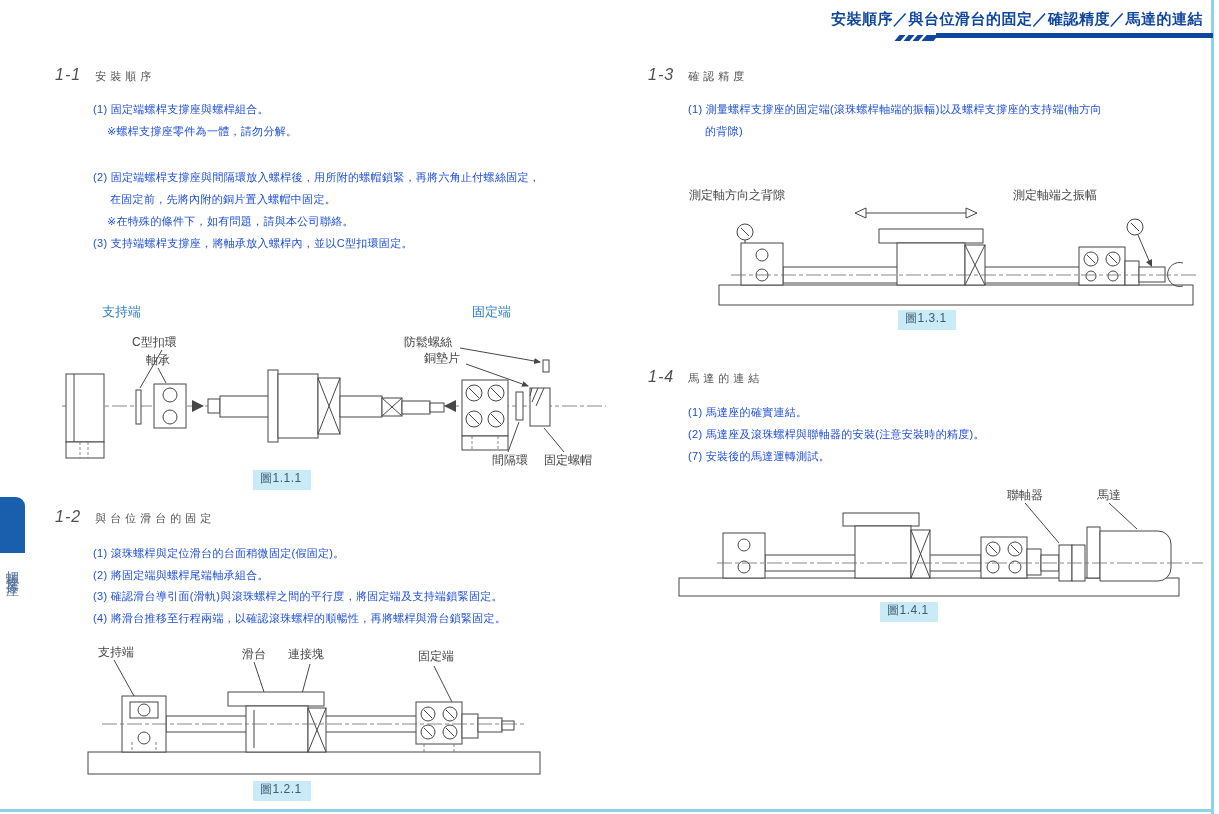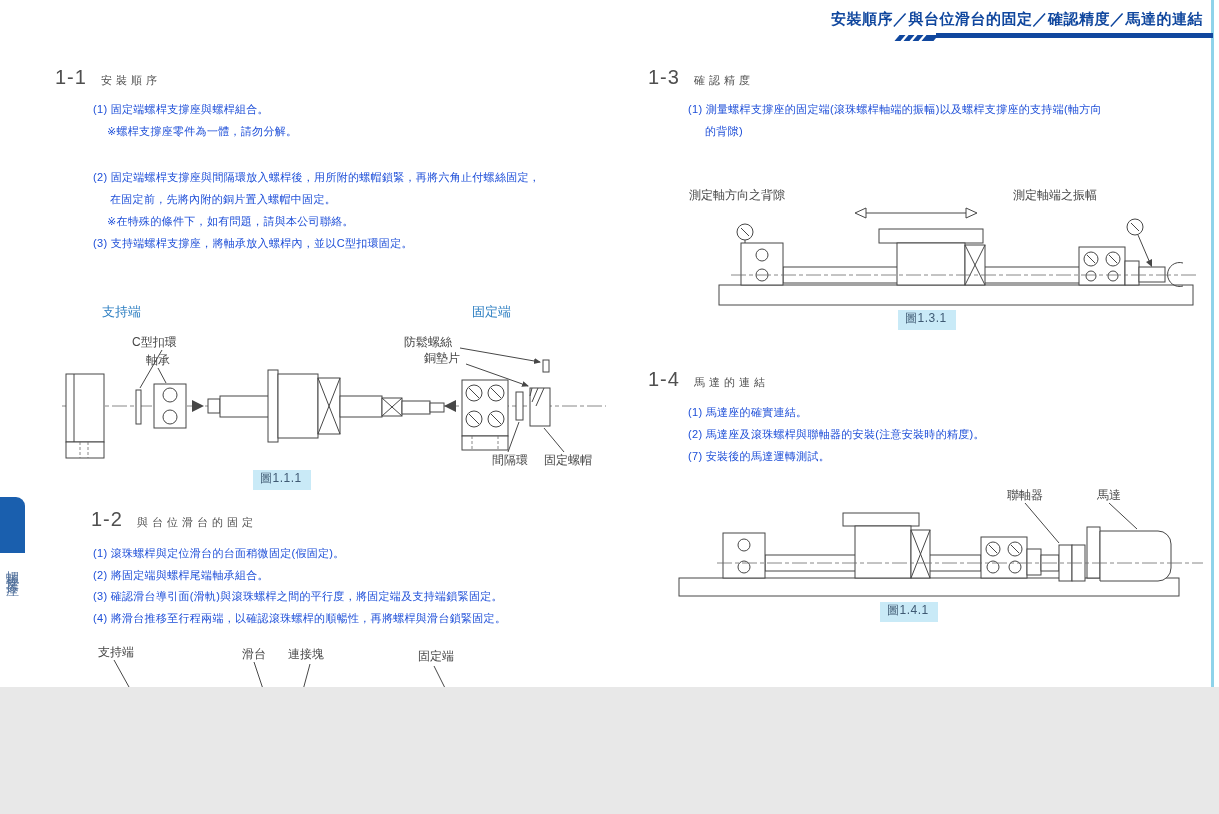--- a/index.html
+++ b/index.html
@@ -1,17 +1,17 @@
 <!DOCTYPE html>
 <html><head>
 <meta charset="utf-8">
 <style>
   html,body{margin:0;padding:0;background:#e8e8e8;}
   .page{
-    position:relative;width:1219px;height:687px;background:#ffffff;
+    position:relative;width:1219px;height:814px;background:#ffffff;
     font-family:"Liberation Sans","DejaVu Sans",sans-serif;
     color:#4b4b4b;overflow:hidden;
   }
   
   .vline-right{position:absolute;top:0;left:1211px;width:3px;height:814px;background:#8ed3ea;}
   .hline-bottom{position:absolute;top:809px;left:0;width:1213px;height:3px;background:#8ed3ea;}
   
   .hdr{position:absolute;top:10px;right:16px;text-align:right;}
   .hdr-title{font-size:15px;font-weight:bold;color:#10479e;letter-spacing:0.5px;white-space:nowrap;}
   .hdr-bar{position:absolute;top:33px;left:936px;width:277px;height:5px;background:#10479e;}
@@ -19,21 +19,21 @@
   .hdr-hash i{display:block;width:6px;height:6px;background:#10479e;transform:skewX(-40deg);}
   .hdr-hash i:last-child{width:12px;}
   
   .side-tab{position:absolute;left:0;top:497px;width:25px;height:56px;background:#1a5fae;border-radius:0 9px 0 0;}
   .side-vtext{
     position:absolute;left:3px;top:560px;writing-mode:vertical-rl;text-orientation:upright;
     font-size:13px;color:#51709b;letter-spacing:3px;
   }
   
   .sec-h{position:absolute;display:flex;align-items:baseline;color:#4f4f4f;}
-  .sec-h .num{font-size:20px;letter-spacing:1px;}
+  .sec-h .num{font-size:16px;letter-spacing:1px;font-style:italic;}
   .sec-h .ttl{font-size:11px;letter-spacing:4px;margin-left:14px;font-family:Liberation Mono, monospace;}
   .steps{position:absolute;font-size:11px;line-height:22px;color:#1d4ed8;letter-spacing:0.3px;}
   .steps div{white-space:nowrap;}
   .steps .note{padding-left:14px;}
   .steps .cont{padding-left:17px;}
   .steps .gap24{margin-top:24px;}
   .steps .gap26{}
   .steps.lh21 div{line-height:21.5px;}
   
   svg{position:absolute;}
@@ -159,21 +159,21 @@
     <g>
       <rect class="shp" x="472" y="88" width="20" height="38"></rect>
       <line class="ln" x1="474" y1="88" x2="472" y2="96"></line>
       <line class="ln" x1="480" y1="88" x2="474" y2="102"></line>
       <line class="ln" x1="486" y1="88" x2="478" y2="106"></line>
       <rect class="shp" x="485" y="60" width="6" height="12"></rect>
     </g>
   </svg>
   <div class="cap" style="left:253px;top:470px;">圖1.1.1</div>
 
-  <div class="sec-h" style="left:55px;top:508px;margin-left:36px;">
+  <div class="sec-h" style="left:55px;top:508px;">
     <span class="num">1-2</span>
     <span class="ttl">與台位滑台的固定</span>
   </div>
   <div class="steps lh21" style="left:93px;top:543px;">
     <div>(1) 滾珠螺桿與定位滑台的台面稍微固定(假固定)。</div>
     <div>(2) 將固定端與螺桿尾端軸承組合。</div>
     <div>(3) 確認滑台導引面(滑軌)與滾珠螺桿之間的平行度，將固定端及支持端鎖緊固定。</div>
     <div>(4) 將滑台推移至行程兩端，以確認滾珠螺桿的順暢性，再將螺桿與滑台鎖緊固定。</div>
   </div>
 

